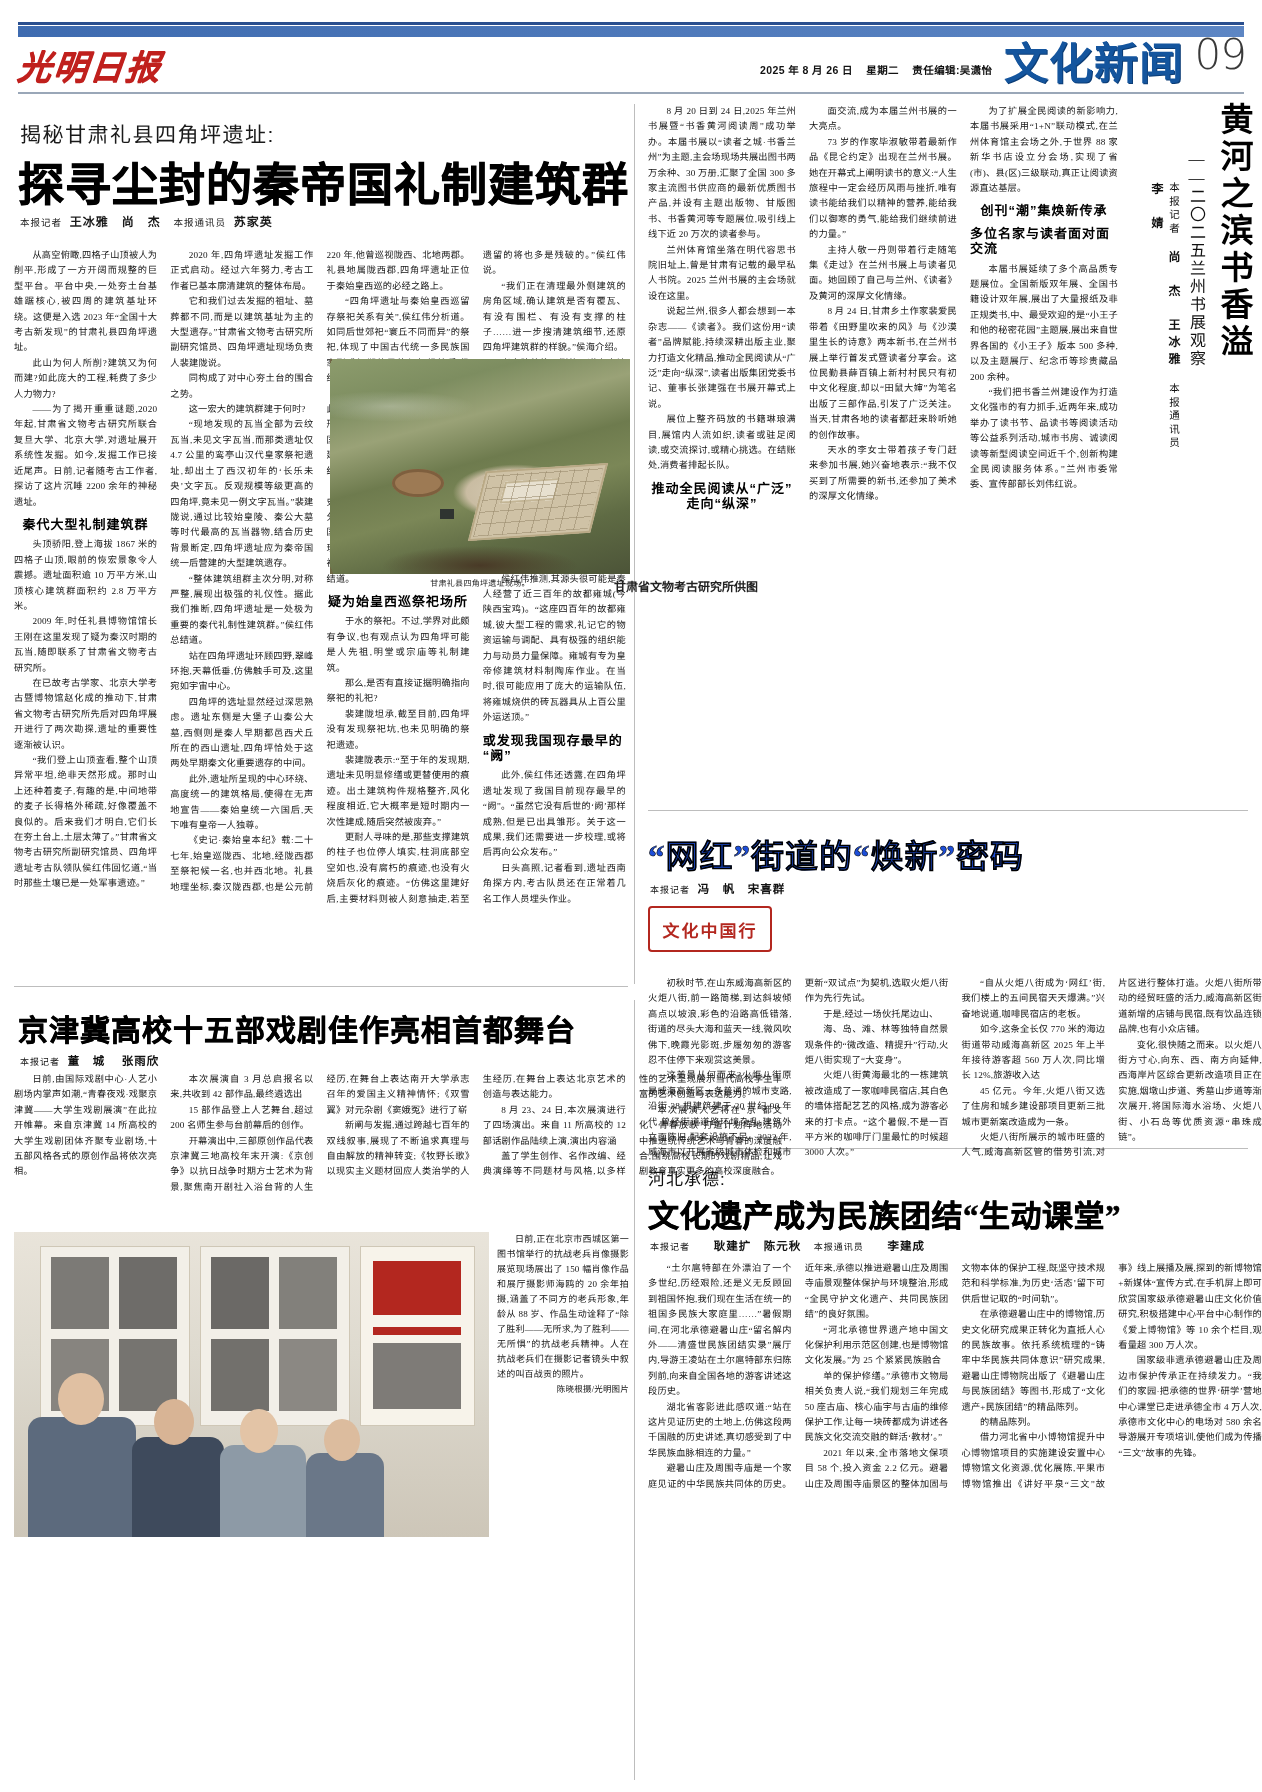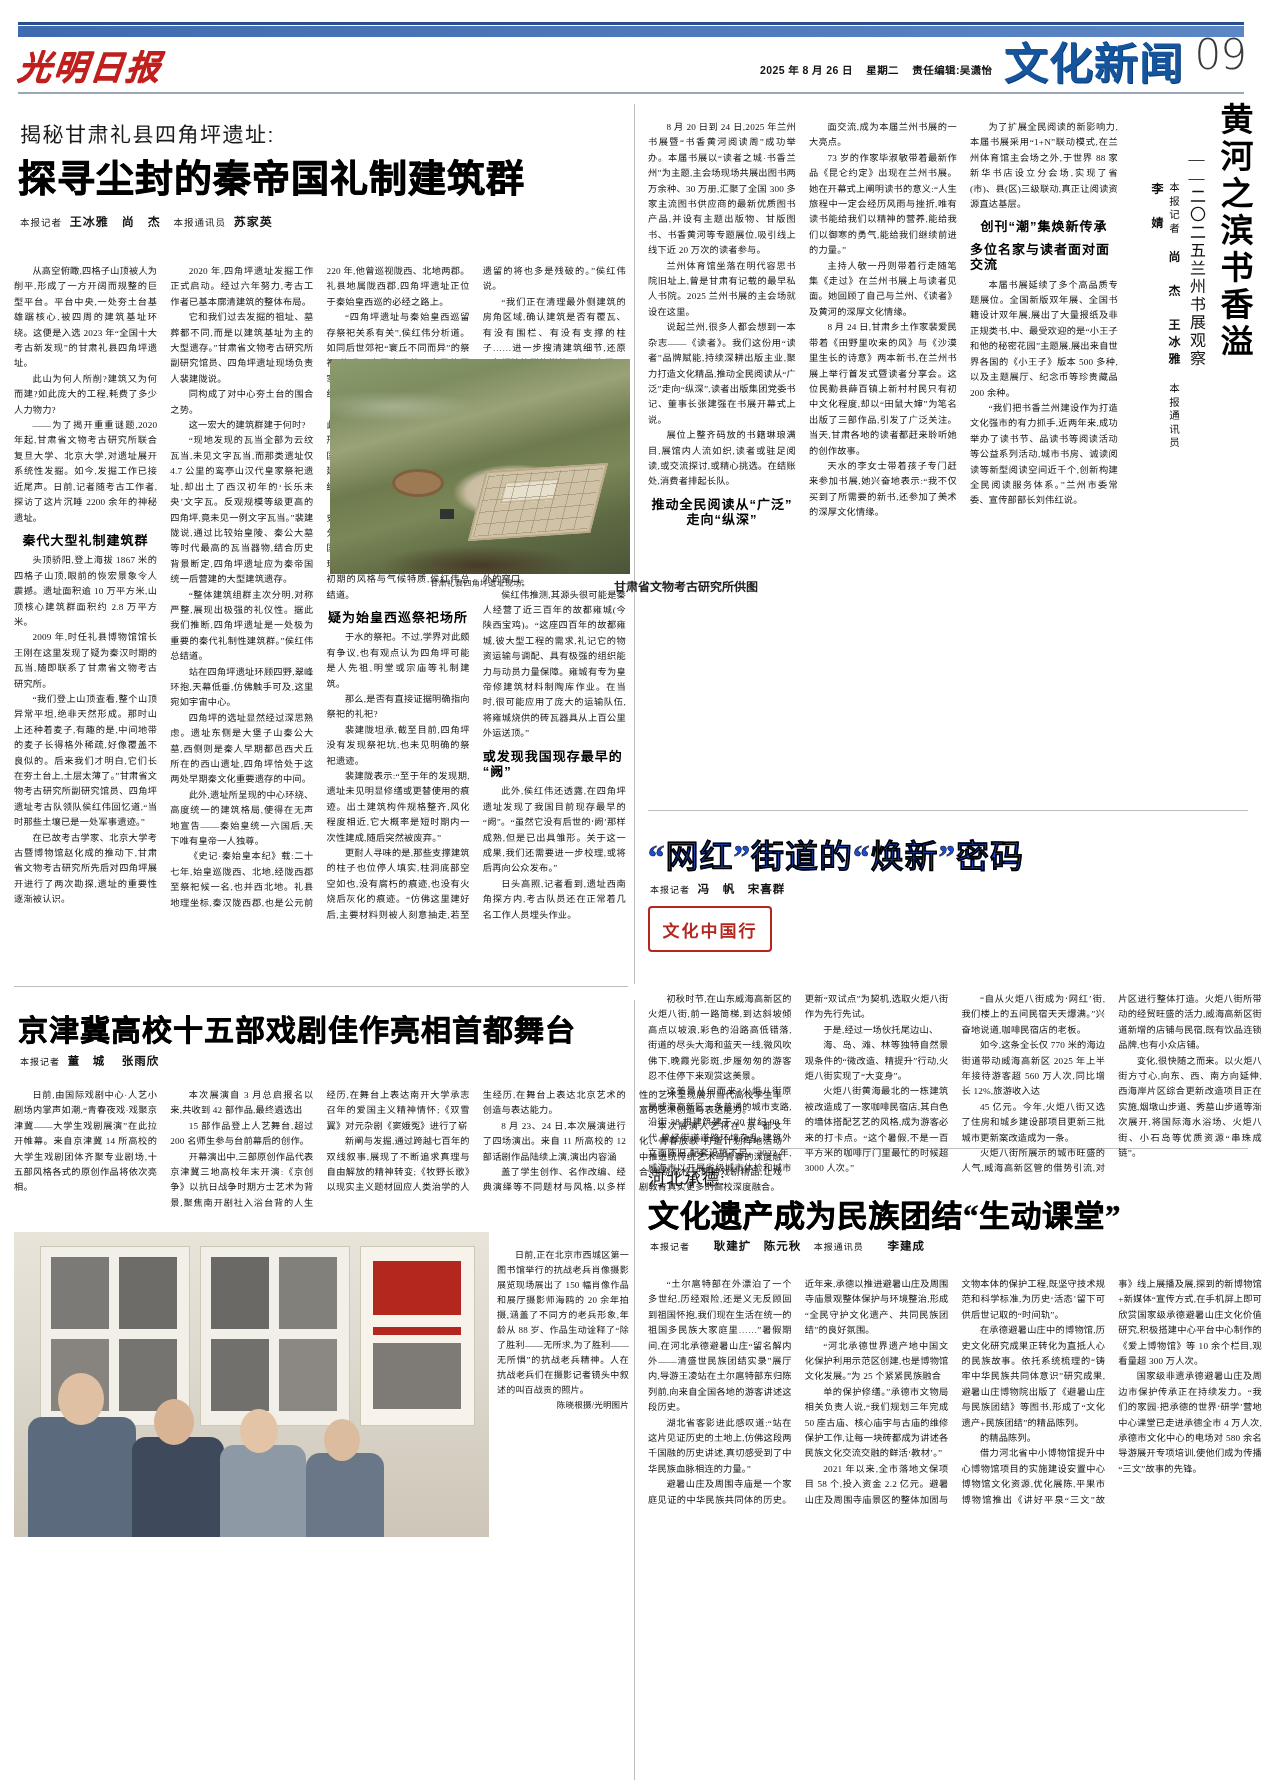--- a/index.html
+++ b/index.html
@@ -53,40 +53,39 @@
     letter-spacing:-1px;
   }
 
   
   .col-text {
     font-size:9.2px; line-height:15.4px;
     text-align:justify; text-justify:inter-ideograph;
     font-family:"Liberation Serif","DejaVu Serif",serif;
     color:#141414;
     letter-spacing:0.2px;
-    margin-top:16px;
   }
   .col-text p { margin:0; text-indent:2em; }
   .sub-h {
     font-family:"Liberation Sans","DejaVu Sans",sans-serif;
     font-weight:bold; font-size:13px; text-align:center;
     margin:7px 0 5px 0; letter-spacing:1px; color:#000;
   }
   .sub-h.left { text-align:left; }
 
   
   .a1 { position:absolute; left:0; top:96px; width:634px; height:880px; }
   .a1-kicker {
     position:absolute; left:20px; top:22px;
     font-size:21px; letter-spacing:1.5px; color:#1a1a1a;
     font-family:"Liberation Sans","DejaVu Sans",sans-serif;
   }
   .a1-title {
     position:absolute; left:18px; top:52px;
-    font-size:38px; font-weight:bold; letter-spacing:1px;
+    font-size:46px; font-weight:bold; letter-spacing:1px;
     font-family:"Liberation Serif","DejaVu Serif",serif;
     color:#000; white-space:nowrap;
     -webkit-text-stroke:0.8px #000;
   }
   .a1-byline {
     position:absolute; left:20px; top:116px;
     font-size:11px; letter-spacing:1px; color:#1a1a1a;
     font-family:"Liberation Serif",serif;
   }
   .a1-byline .lbl { font-size:9.5px; }
@@ -314,22 +313,22 @@
   <div class="a1-cols col-text">
     <div>
         <p>从高空俯瞰,四格子山顶被人为削平,形成了一方开阔而规整的巨型平台。平台中央,一处夯土台基雄踞核心,被四周的建筑基址环绕。这便是入选 2023 年“全国十大考古新发现”的甘肃礼县四角坪遗址。</p>
         <p>此山为何人所削?建筑又为何而建?如此庞大的工程,耗费了多少人力物力?</p>
         <p>——为了揭开重重谜题,2020 年起,甘肃省文物考古研究所联合复旦大学、北京大学,对遗址展开系统性发掘。如今,发掘工作已接近尾声。日前,记者随考古工作者,探访了这片沉睡 2200 余年的神秘遗址。</p>
       </div>
     <div class="sub-h">秦代大型礼制建筑群</div>
     <div>
         <p>头顶骄阳,登上海拔 1867 米的四格子山顶,眼前的恢宏景象令人震撼。遗址面积逾 10 万平方米,山顶核心建筑群面积约 2.8 万平方米。</p>
         <p>2009 年,时任礼县博物馆馆长王刚在这里发现了疑为秦汉时期的瓦当,随即联系了甘肃省文物考古研究所。</p>
+        <p>在已故考古学家、北京大学考古暨博物馆赵化成的推动下,甘肃省文物考古研究所先后对四角坪展开进行了两次勘探,遗址的重要性逐渐被认识。</p>
         <p>“我们登上山顶查看,整个山顶异常平坦,绝非天然形成。那时山上还种着麦子,有趣的是,中间地带的麦子长得格外稀疏,好像覆盖不良似的。后来我们才明白,它们长在夯土台上,土层太薄了。”甘肃省文物考古研究所副研究馆员、四角坪遗址考古队领队侯红伟回忆道,“当时那些土壤已是一处军事遗迹。”</p>
-        <p>在已故考古学家、北京大学考古暨博物馆赵化成的推动下,甘肃省文物考古研究所先后对四角坪展开进行了两次勘探,遗址的重要性逐渐被认识。</p>
         <p>2020 年,四角坪遗址发掘工作正式启动。经过六年努力,考古工作者已基本廓清建筑的整体布局。</p>
         <p>它和我们过去发掘的祖址、墓葬都不同,而是以建筑基址为主的大型遗存。”甘肃省文物考古研究所副研究馆员、四角坪遗址现场负责人裴建陇说。</p>
       </div>
     <div>
         <p>同构成了对中心夯土台的围合之势。</p>
         <p>这一宏大的建筑群建于何时?</p>
         <p>“现地发现的瓦当全部为云纹瓦当,未见文字瓦当,而那类遗址仅 4.7 公里的鸾亭山汉代皇家祭祀遗址,却出土了西汉初年的‘长乐未央’文字瓦。反观规模等级更高的四角坪,竟未见一例文字瓦当。”裴建陇说,通过比较始皇陵、秦公大墓等时代最高的瓦当器物,结合历史背景断定,四角坪遗址应为秦帝国统一后营建的大型建筑遗存。</p>
         <p>“整体建筑组群主次分明,对称严整,展现出极强的礼仪性。据此我们推断,四角坪遗址是一处极为重要的秦代礼制性建筑群。”侯红伟总结道。</p>
         <p>站在四角坪遗址环顾四野,翠峰环抱,天幕低垂,仿佛触手可及,这里宛如宇宙中心。</p>
         <p>四角坪的选址显然经过深思熟虑。遗址东侧是大堡子山秦公大墓,西侧则是秦人早期都邑西犬丘所在的西山遗址,四角坪恰处于这两处早期秦文化重要遗存的中间。</p>

